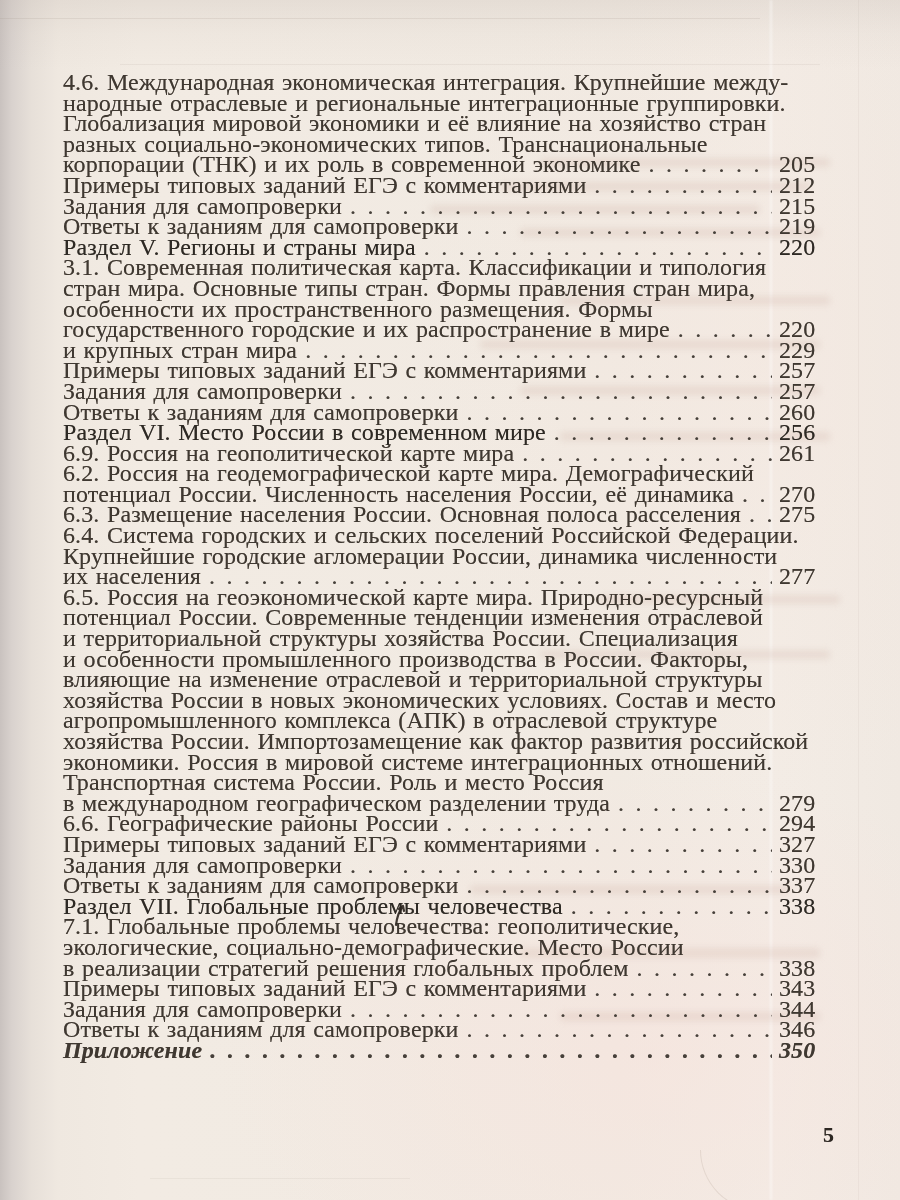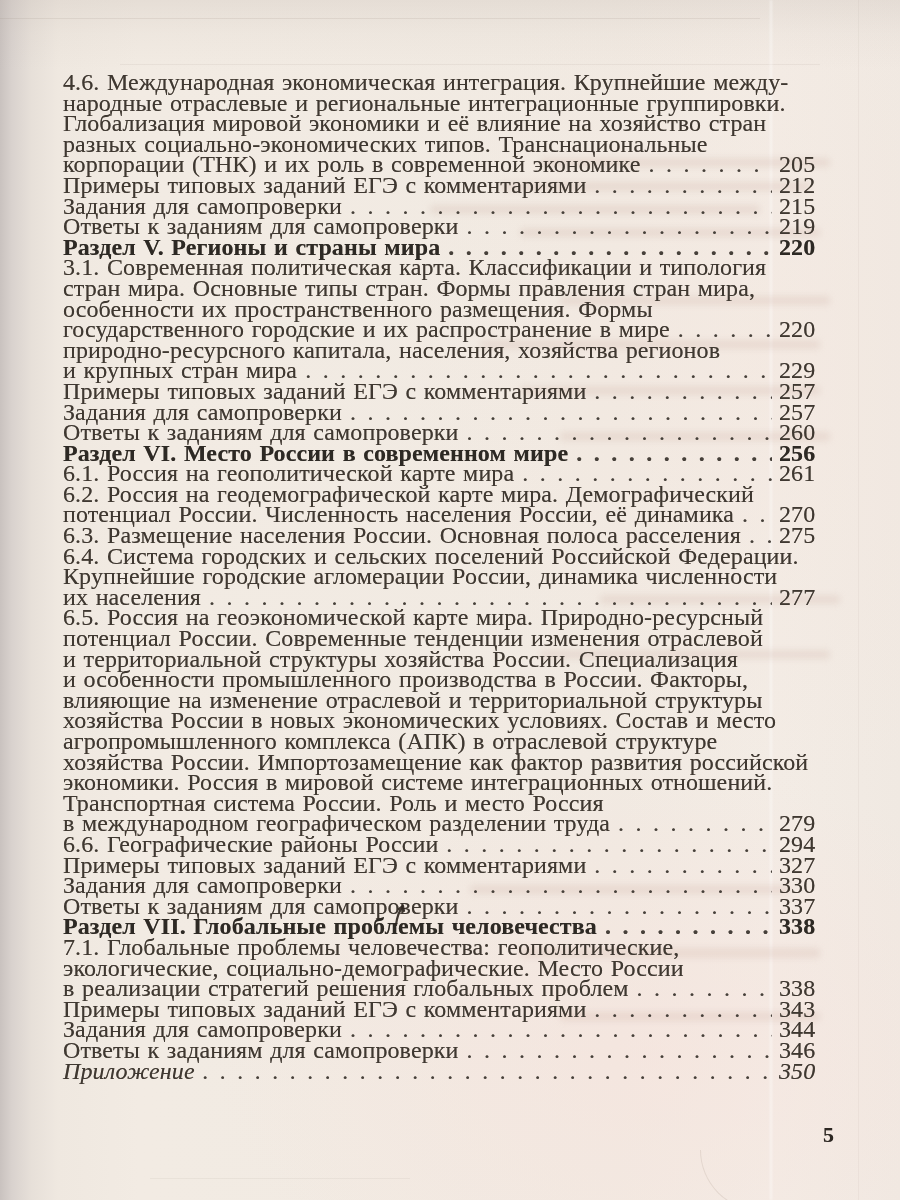--- a/index.html
+++ b/index.html
@@ -21,22 +21,22 @@
   .shine{position:absolute;background:rgba(255,255,255,0.5);width:2px;pointer-events:none;filter:blur(1px);}
   .smudge{position:absolute;background:rgba(201,168,153,0.22);filter:blur(3px);border-radius:4px;pointer-events:none;}
   .scratch{position:absolute;border:1px solid rgba(170,150,138,0.22);border-top:none;border-right:none;border-radius:0 0 0 120px;pointer-events:none;}
 
   .toc{position:absolute;left:49px;top:72px;width:760px;font-size:24px;line-height:20.6px;letter-spacing:0.1px;word-spacing:1.5px;margin-left:14px;}
   .row{display:flex;align-items:baseline;white-space:nowrap;text-shadow:0 0 0.5px rgba(63,54,45,0.55);}
   .row .t{flex:0 0 auto;}
   .row .leader{flex:1 1 auto;overflow:hidden;white-space:nowrap;margin:0 7px 0 8px;color:#46403a;}
   .row .leader::after{content:". . . . . . . . . . . . . . . . . . . . . . . . . . . . . . . . . . . . . . . . . . . . . . . . . . . . . . . . . . . . . . . . ";letter-spacing:2px;}
   .row .pg{flex:0 0 auto;min-width:44px;}
-  .row.bold{font-weight:700;color:#2d2924;}
-  .row.italic{font-style:italic;}
+  .row.bold{font-weight:400;color:#2d2924;}
+  .row.italic{font-style:italic;font-weight:bold;}
 
   .folio{position:absolute;top:1122px;right:66px;font-size:22px;font-weight:700;color:#2d2823;text-shadow:0 0 0.5px rgba(45,40,35,0.6);}
   .ink-mark{position:absolute;left:392px;top:903px;width:16px;height:24px;pointer-events:none;}
 </style>
 </head>
 <body>
 
 <div class="page">
 
   <div class="crease h" style="left:0;top:18px;width:760px;"></div>
@@ -120,25 +120,20 @@
       <span class="t">особенности их пространственного размещения. Формы</span>
 
       <span class="pg" style="visibility: hidden;"></span>
     </div>
       <div class="row">
       <span class="t">государственного городские и их распространение в мире</span>
       <span class="leader"></span>
       <span class="pg">220</span>
     </div>
       <div class="row">
-      <span class="t">природно-ресурсного капитала, населения, хозяйства регионов</span>
-
-      <span class="pg" style="visibility: hidden;"></span>
-    </div>
-      <div class="row">
       <span class="t">и крупных стран мира</span>
       <span class="leader"></span>
       <span class="pg">229</span>
     </div>
       <div class="row">
       <span class="t">Примеры типовых заданий ЕГЭ с комментариями</span>
       <span class="leader"></span>
       <span class="pg">257</span>
     </div>
       <div class="row">
@@ -150,21 +145,21 @@
       <span class="t">Ответы к заданиям для самопроверки</span>
       <span class="leader"></span>
       <span class="pg">260</span>
     </div>
       <div class="row bold">
       <span class="t">Раздел VI. Место России в современном мире</span>
       <span class="leader"></span>
       <span class="pg">256</span>
     </div>
       <div class="row">
-      <span class="t">6.1. Россия на геополитической карте мира</span>
+      <span class="t">6.9. Россия на геополитической карте мира</span>
       <span class="leader"></span>
       <span class="pg">261</span>
     </div>
       <div class="row">
       <span class="t">6.2. Россия на геодемографической карте мира. Демографический</span>
 
       <span class="pg" style="visibility: hidden;"></span>
     </div>
       <div class="row">
       <span class="t">потенциал России. Численность населения России, её динамика</span>

